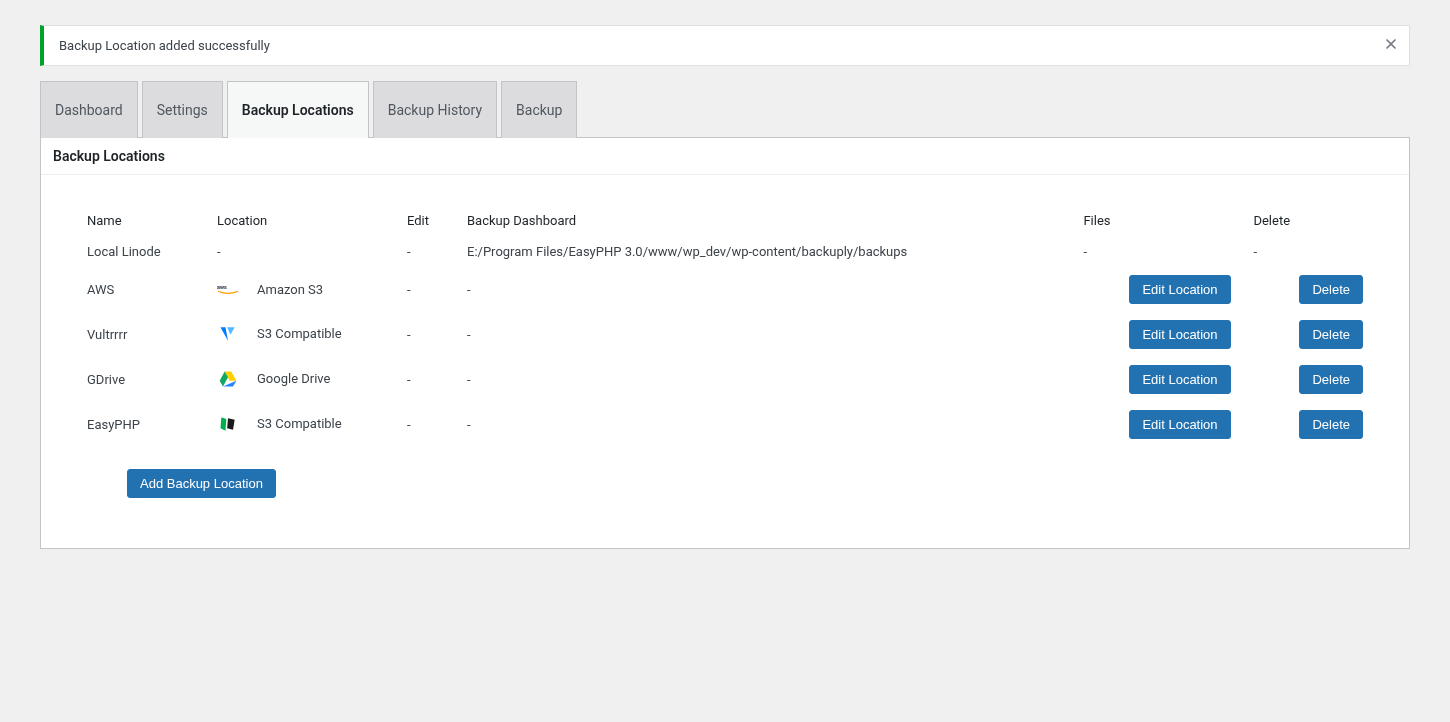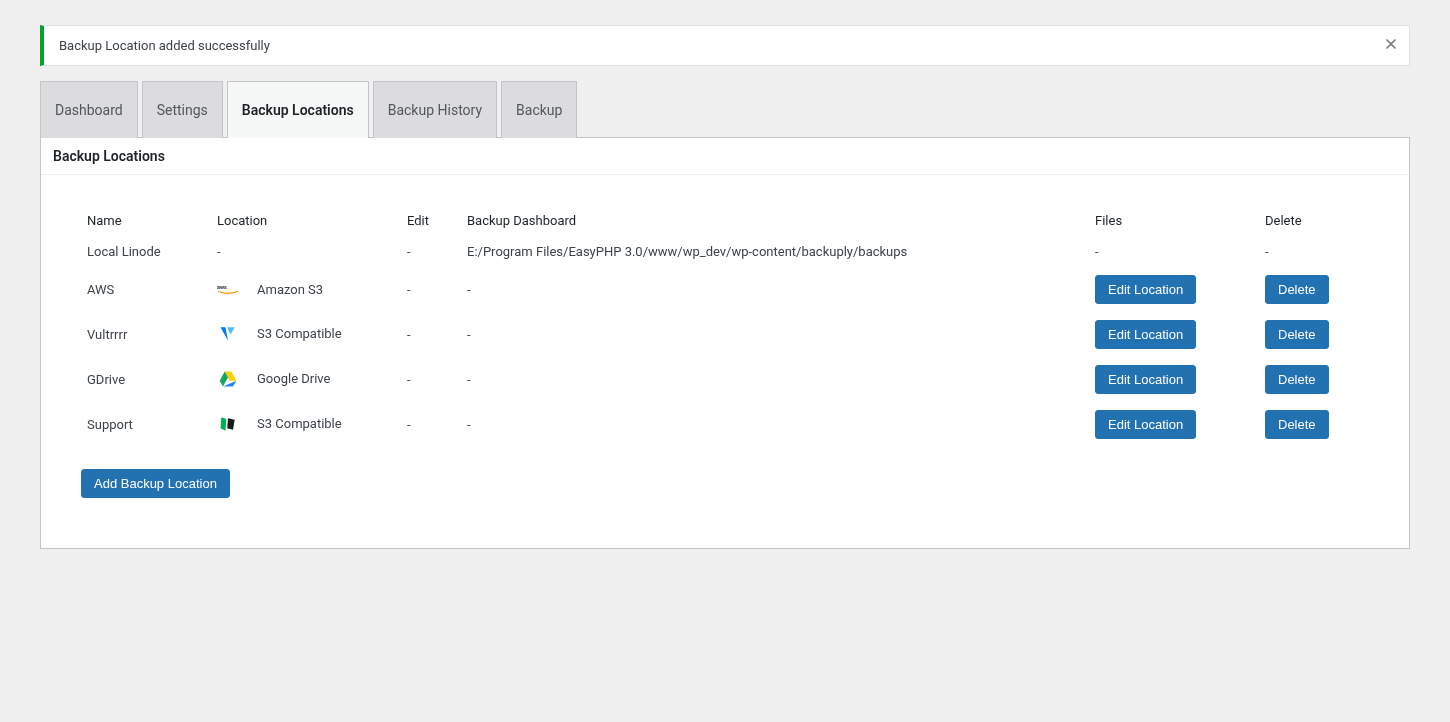--- a/index.html
+++ b/index.html
@@ -69,20 +69,21 @@
   .icon-cell { display: inline-flex; align-items: center; gap: 18px; }
   .protocol-icon { width: 22px; height: 22px; display: inline-flex; align-items: center; justify-content: center; }
   .btn {
     background: #2271b1;
     color: #fff;
     border: 1px solid #2271b1;
     padding: 6px 12px;
     font-size: 13px;
     border-radius: 3px;
     cursor: pointer;
+    margin-left: 46px;
   }
   .highlight-row { outline: 4px solid #ff0000; outline-offset: -2px; }
   .add-btn-wrap { margin-top: 22px; padding-left: 0; }
   col.col-name { width: 130px; }
   col.col-protocol { width: 190px; }
   col.col-host { width: 60px; }
   col.col-location { width: auto; }
   col.col-edit { width: 170px; }
   col.col-delete { width: 110px; }
 </style>
@@ -182,21 +183,21 @@
                     </svg>
                   </span>
                   <span>Google Drive</span>
                 </span></td>
               <td>-</td>
               <td>-</td>
               <td><button class="btn">Edit Location</button></td>
               <td><button class="btn">Delete</button></td>
             </tr>
             <tr>
-              <td>Support</td>
+              <td>EasyPHP</td>
               <td><span class="icon-cell">
                   <span class="protocol-icon">
                     <svg viewBox="0 0 24 24" width="20" height="20">
                       <path d="M4 4 L10 6 L9 20 L3 17 Z" fill="#00b050"></path>
                       <path d="M12 5 L20 7 L18 19 L11 17 Z" fill="#1a1a1a"></path>
                     </svg>
                   </span>
                   <span>S3 Compatible</span>
                 </span></td>
               <td>-</td>

